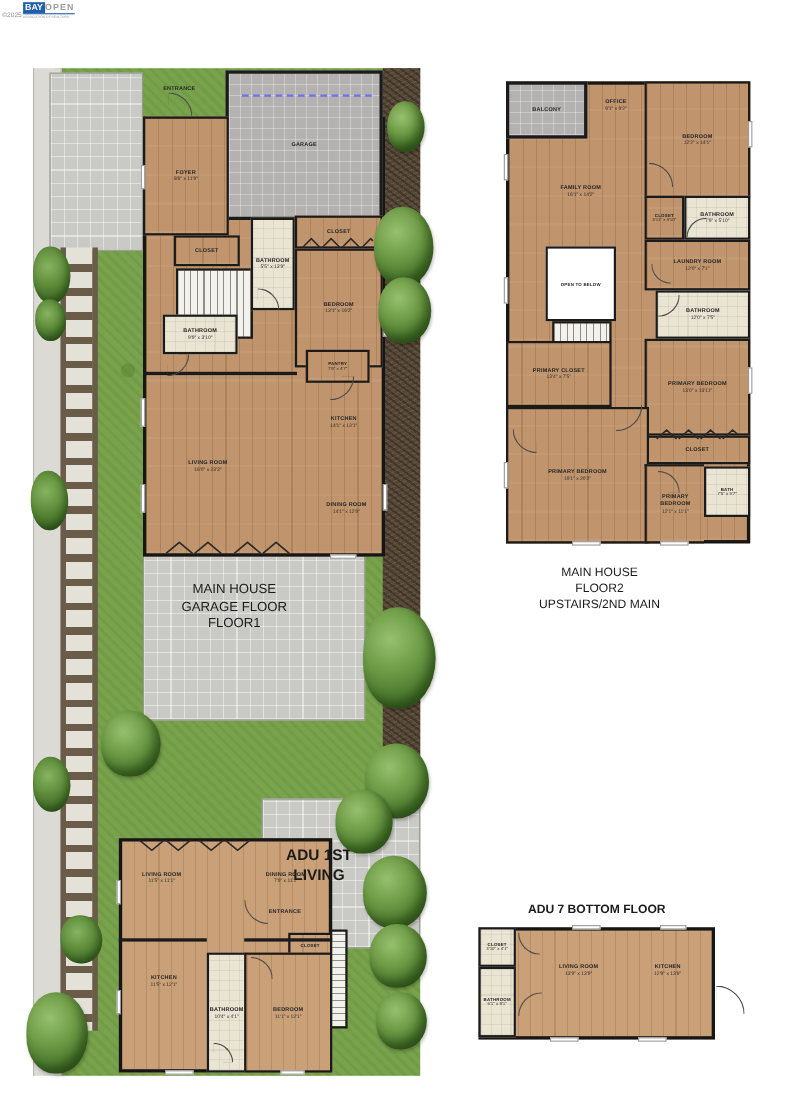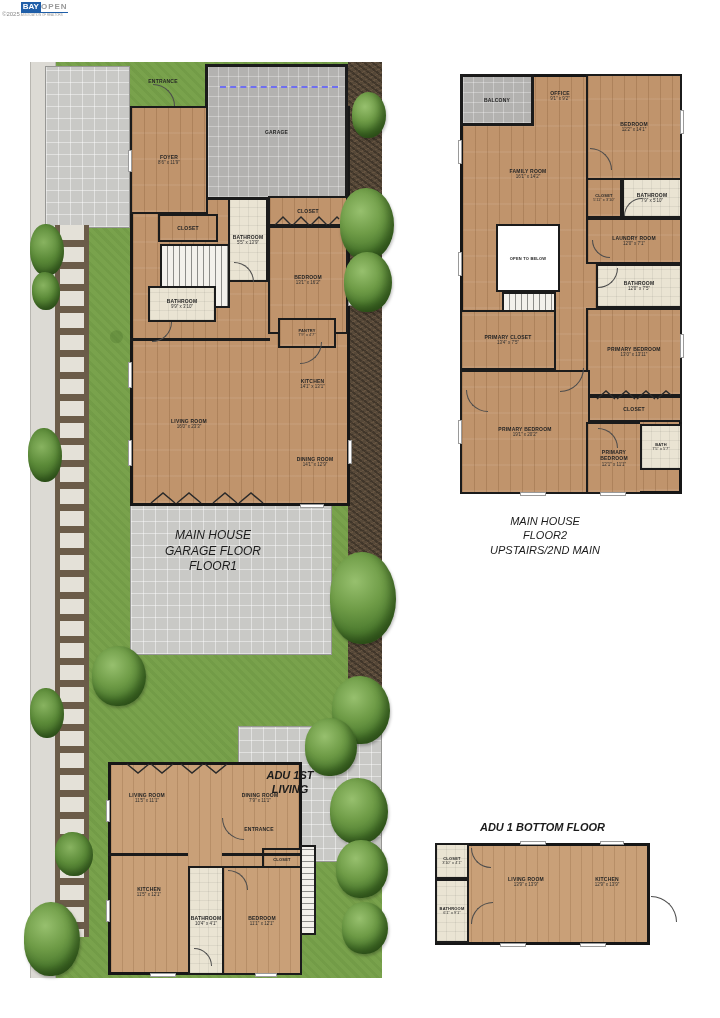--- a/index.html
+++ b/index.html
@@ -50,21 +50,21 @@
   .door.tl{border-top-width:1px;border-left-width:1px;border-radius:100% 0 0 0;}
   .door.br{border-bottom-width:1px;border-right-width:1px;border-radius:0 0 100% 0;}
   .door.bl{border-bottom-width:1px;border-left-width:1px;border-radius:0 0 0 100%;}
   .gdash{border-top:2px dashed #6f6ff0;}
   .tree{border-radius:48% 52% 50% 46%;z-index:6;
      background:radial-gradient(circle at 38% 32%,#97c06e 0%,#6f9c47 38%,#4d7b2f 68%,#33571f 100%);
      box-shadow:inset -5px -6px 9px rgba(15,40,5,.45), 1px 2px 3px rgba(0,0,0,.25);}
   .bush{border-radius:46% 54% 50% 50%;z-index:6;
      background:radial-gradient(circle at 40% 35%,#88b360 0%,#5b8a38 45%,#3c6424 85%);
      box-shadow:inset -3px -4px 6px rgba(15,40,5,.4);}
-  .title{font-weight:400;color:#1b1b1b;text-align:center;line-height:1.3;z-index:4;font-style:italic;}
+  .title{font-weight:400;color:#1b1b1b;text-align:center;line-height:1.3;z-index:4;}
   .title.bold{font-weight:700;}
   .plan{z-index:2;} .lbl{z-index:4;} .deco{z-index:4;}
   .wm{z-index:9;display:flex;align-items:flex-end;gap:1px;}
   .wm-c{font-size:6px;color:#8a8a8a;} 
   .wm-bay{background:#1f5ea8;color:#fff;font-weight:700;font-size:8px;padding:0 2px;line-height:10px;}
   .wm-east{color:#9a9a9a;font-weight:700;font-size:8px;line-height:10px;letter-spacing:1px;}
   .wm-tag{font-size:3px;color:#9a9a9a;border-top:1px solid #1f5ea8;line-height:4px;}
   svg{display:block;}
 </style>
 </head>
@@ -229,21 +229,21 @@
   <div class="abs win deco" style="left:680px;top:334px;width:4px;height:24px;"></div>
   <div class="abs win deco" style="left:520px;top:492px;width:26px;height:4px;"></div>
   <div class="abs win deco" style="left:600px;top:492px;width:26px;height:4px;"></div>
 
   <div class="abs title lbl" style="left:462px;top:514px;width:166px;font-size:11px;">
     <div>MAIN HOUSE</div>
     <div>FLOOR2</div>
     <div>UPSTAIRS/2ND MAIN</div>
   </div>
 
-  <div class="abs title bold lbl" style="left:240px;top:768px;width:100px;font-size:11px;">
+  <div class="abs title bold lbl" style="left:240px;top:768px;width:100px;font-size:14px;">
     <div>ADU 1ST</div>
     <div>LIVING</div>
   </div>
   <div class="abs base wood2 plan" style="left:108px;top:762px;width:194px;height:213px;"></div>
   <div class="abs olabel lbl" style="left:116px;top:792px;width:62px;">
     <span class="rlabel">LIVING ROOM</span>
     <span class="rdims">11'5" x 11'1"</span>
   </div>
   <div class="abs olabel lbl" style="left:230px;top:792px;width:60px;">
     <span class="rlabel">DINING ROOM</span>
@@ -274,21 +274,21 @@
       <path d="M1,1 L12,10 L23,1 M25,1 L36,10 L47,1" fill="none" stroke="#2a2a2a" stroke-width="1.5"></path>
     </svg>
   <div class="abs door bl deco" style="left:222px;top:818px;width:22px;height:22px;"></div>
   <div class="abs door tr deco" style="left:228px;top:870px;width:20px;height:20px;"></div>
   <div class="abs door tr deco" style="left:194px;top:948px;width:18px;height:18px;"></div>
   <div class="abs win deco" style="left:106px;top:800px;width:4px;height:22px;"></div>
   <div class="abs win deco" style="left:106px;top:900px;width:4px;height:22px;"></div>
   <div class="abs win deco" style="left:150px;top:973px;width:26px;height:4px;"></div>
   <div class="abs win deco" style="left:255px;top:973px;width:22px;height:4px;"></div>
 
-  <div class="abs title bold lbl" style="left:445px;top:820px;width:195px;font-size:11px;">ADU 1 BOTTOM FLOOR</div>
+  <div class="abs title bold lbl" style="left:445px;top:820px;width:195px;font-size:11px;">ADU 7 BOTTOM FLOOR</div>
   <div class="abs base wood2 plan" style="left:435px;top:843px;width:215px;height:102px;"></div>
   <div class="abs room tile tiny plan" style="left:435px;top:843px;width:34px;height:36px;">
     <span class="rlabel">CLOSET</span>
     <span class="rdims">3'10" x 4'1"</span>
   </div>
   <div class="abs room tile tiny plan" style="left:435px;top:879px;width:34px;height:64px;">
     <span class="rlabel">BATHROOM</span>
     <span class="rdims">6'1" x 9'1"</span>
   </div>
   <div class="abs olabel lbl" style="left:495px;top:876px;width:62px;">

